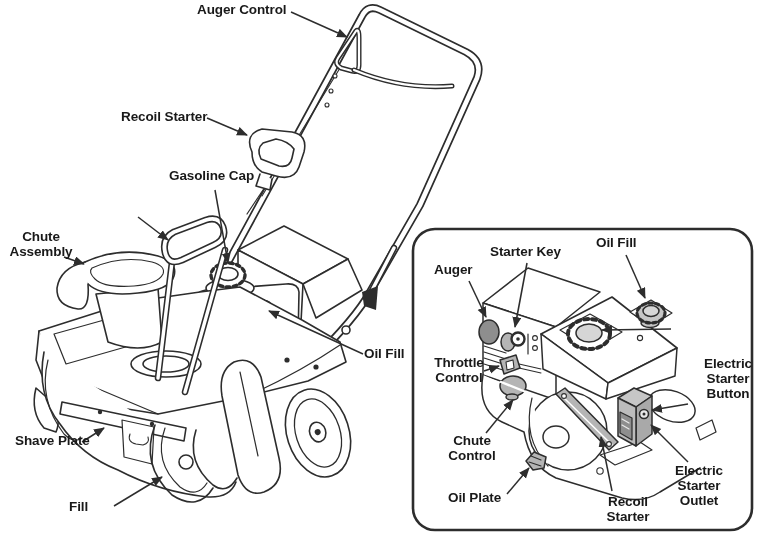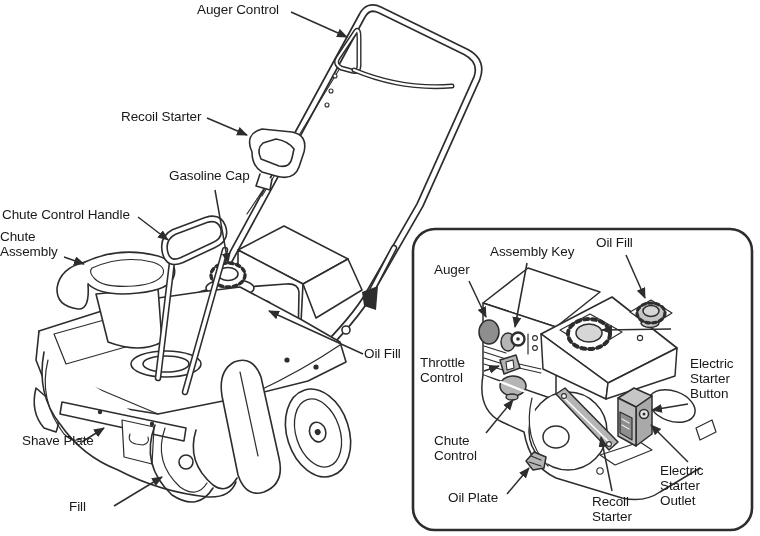--- a/index.html
+++ b/index.html
@@ -2,24 +2,24 @@
 <html><head>
 <meta charset="utf-8">
 <style>
   html,body{margin:0;padding:0;background:#ffffff;}
   #stage{
     position:relative;width:760px;height:536px;background:#ffffff;overflow:hidden;
     font-family:"Liberation Sans","DejaVu Sans",sans-serif;
   }
   #art{position:absolute;left:0;top:0;}
   .lbl{
-    position:absolute;font-weight:normal;font-size:13.5px;line-height:15px;
+    position:absolute;font-weight:bold;font-size:13.5px;line-height:15px;
     color:#191919;white-space:pre-line;letter-spacing:-0.1px;
   }
-  .ctr{}
+  .ctr{text-align:center;margin-left:8px;}
   .nw{white-space:nowrap;}
 </style>
 </head>
 <body>
 
 <div id="stage">
 
 <svg id="art" width="760" height="536" viewBox="0 0 760 536">
   <defs>
     <marker id="arw" markerUnits="userSpaceOnUse" markerWidth="12" markerHeight="10" refX="10" refY="4.5" orient="auto">
@@ -248,29 +248,28 @@
     <line x1="486" y1="433" x2="513" y2="400" marker-end="url(#arw)"></line>
     <line x1="507" y1="494" x2="529" y2="468" marker-end="url(#arw)"></line>
     <line x1="612" y1="491" x2="601" y2="437" marker-end="url(#arw)"></line>
     <line x1="688" y1="462" x2="651" y2="425" marker-end="url(#arw)"></line>
   </g>
 </svg>
 
   <div class="lbl nw" style="left:197px;top:2px">Auger Control</div>
   <div class="lbl nw" style="left:121px;top:109px">Recoil Starter</div>
   <div class="lbl nw" style="left:169px;top:168px">Gasoline Cap</div>
-  <div class="lbl nw" style="left:2px;top:207px">Chute Control Handle</div>
   <div class="lbl ctr" style="left:0px;top:229px;width:66px">Chute
 Assembly</div>
   <div class="lbl nw" style="left:364px;top:346px">Oil Fill</div>
-  <div class="lbl nw" style="left:22px;top:433px">Shave Plate</div>
+  <div class="lbl nw" style="left:15px;top:433px">Shave Plate</div>
   <div class="lbl nw" style="left:69px;top:499px">Fill</div>
 
   <div class="lbl nw" style="left:434px;top:262px">Auger</div>
-  <div class="lbl nw" style="left:490px;top:244px">Assembly Key</div>
+  <div class="lbl nw" style="left:490px;top:244px">Starter Key</div>
   <div class="lbl nw" style="left:596px;top:235px">Oil Fill</div>
   <div class="lbl ctr" style="left:420px;top:355px;width:62px">Throttle
 Control</div>
   <div class="lbl ctr" style="left:690px;top:356px;width:60px">Electric
 Starter
 Button</div>
   <div class="lbl ctr" style="left:434px;top:433px;width:60px">Chute
 Control</div>
   <div class="lbl nw" style="left:448px;top:490px">Oil Plate</div>
   <div class="lbl ctr" style="left:592px;top:494px;width:56px">Recoil

